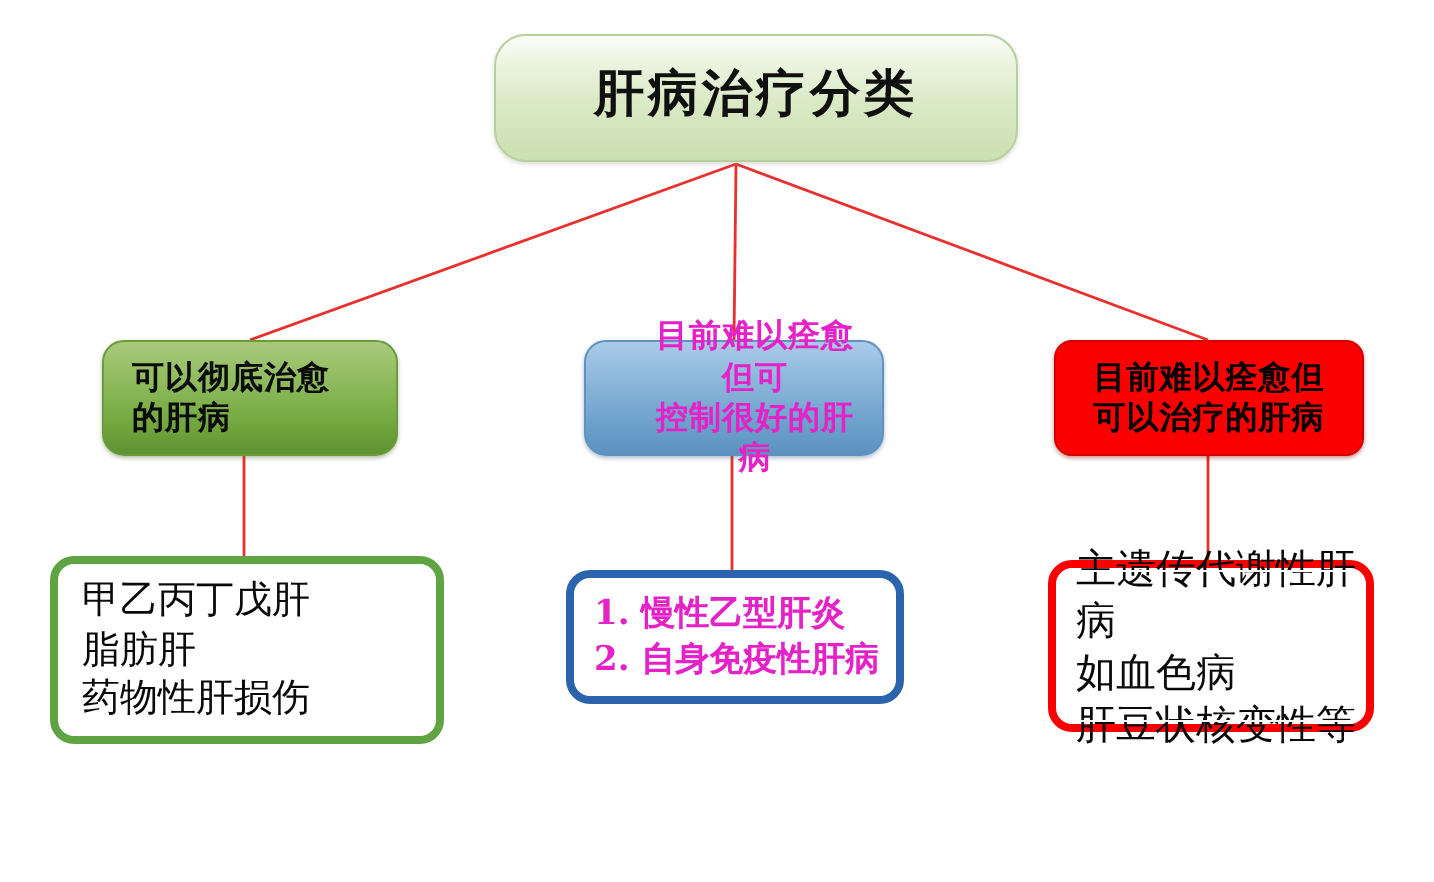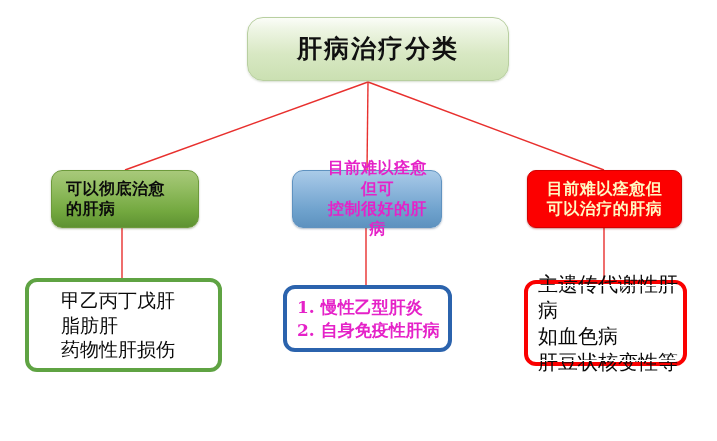--- a/index.html
+++ b/index.html
@@ -59,21 +59,21 @@
         #d8e8c3 58%,
         #cbe0b2 100%);
     border: 1px solid #b8cfa0;
     box-shadow: 0 1px 2px rgba(120,140,100,0.30);
     color: #101010;
     font-size: 25px;
     font-weight: bold;
     letter-spacing: 2px;
   }
   #root-node .node-text {
-    font-family: Liberation Serif, serif;
+    font-family: Liberation Mono, monospace;
   }
 
   
   .cat-node {
     border-radius: 11px;
     font-size: 16px;
     font-weight: bold;
     letter-spacing: 0.5px;
     padding: 0 7px;
   }
@@ -114,21 +114,21 @@
 
   #cat-red {
     left: 527px;
     top: 170px;
     width: 155px;
     height: 58px;
     background: #fc0000;
     border: 1px solid #d40000;
     border-radius: 9px;
     box-shadow: 0 1px 2px rgba(140,0,0,0.45);
-    color: #fef9c3;
+    color: #000000;
   }
 
   
   .leaf-node {
     background: #ffffff;
     border-radius: 12px;
     font-size: 18px;
     text-align: left;
     justify-content: flex-start;
     line-height: 1.30;
@@ -137,21 +137,21 @@
 
   #leaf-green {
     left: 25px;
     top: 278px;
     width: 197px;
     height: 94px;
     border: 4px solid #5fa343;
     outline: 1px solid #ffffff;
     outline-offset: -6px;
     color: #0a0a0a;
-    padding-left: 32px;
+    padding-left: 12px;
     font-size: 19px;
   }
 
   #leaf-blue {
     left: 283px;
     top: 285px;
     width: 169px;
     height: 67px;
     border: 4px solid #2b63ad;
     outline: 1px solid #ffffff;

